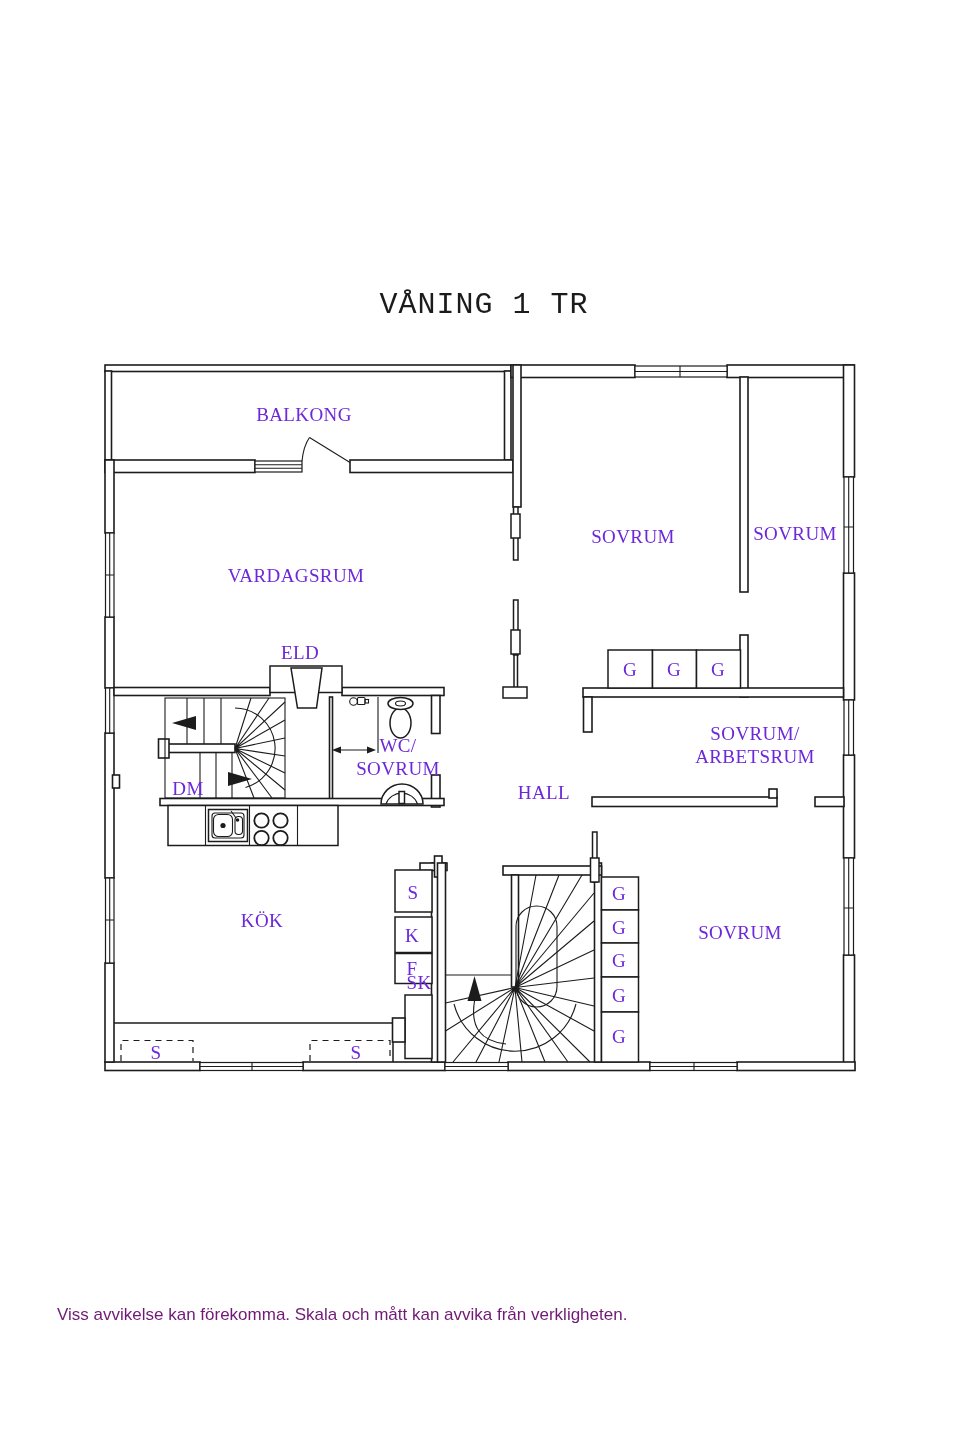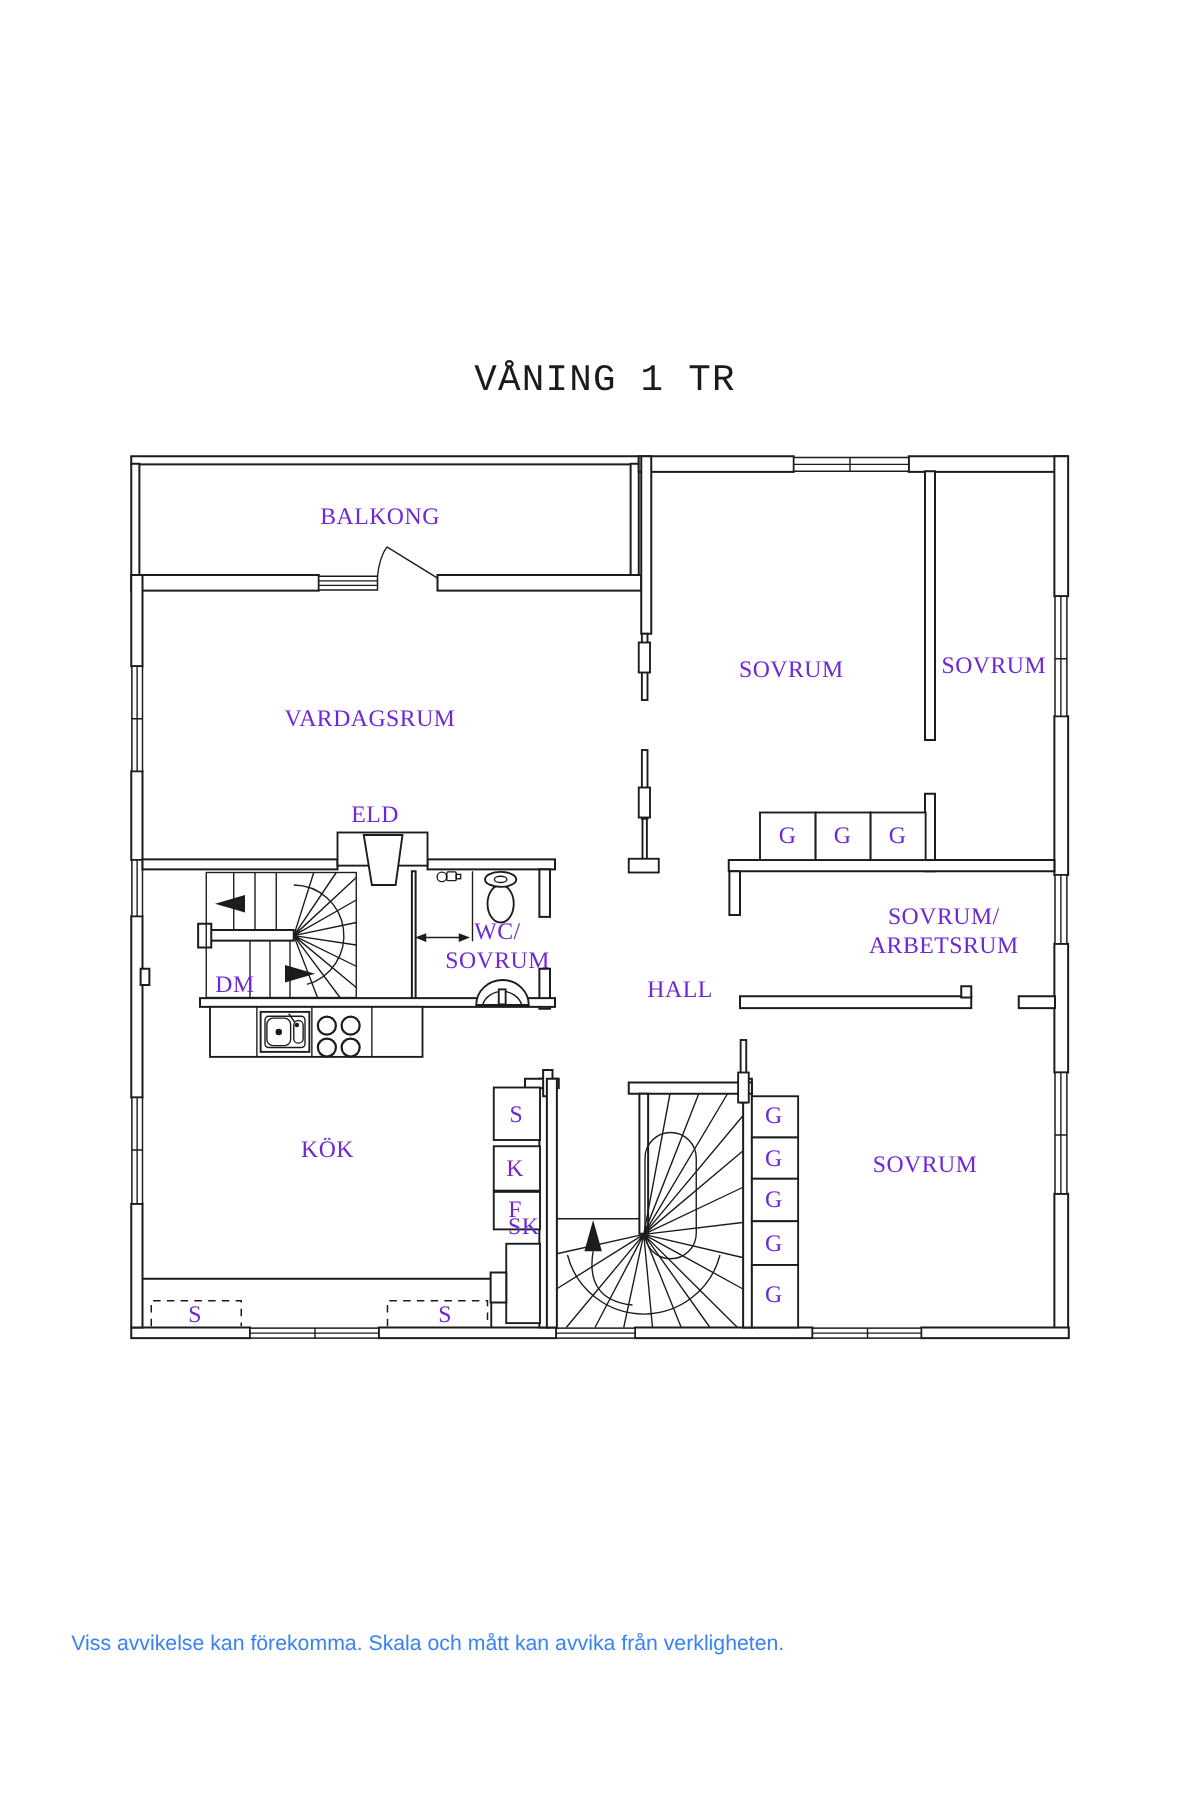--- a/index.html
+++ b/index.html
@@ -5,21 +5,21 @@
   html,body{margin:0;padding:0;background:#fff;}
   .page{position:relative;width:960px;height:1440px;background:#fff;overflow:hidden;
         font-family:"Liberation Serif","DejaVu Serif",serif;color:#1b1b1b;}
   .plan-svg{position:absolute;left:0;top:0;}
   .lbl{position:absolute;transform:translate(-50%,-50%);white-space:nowrap;
        font-size:19px;letter-spacing:0.4px;color:#6d28d9;text-align:center;line-height:23px;}
   .title{position:absolute;left:484px;top:305px;transform:translate(-50%,-50%);
          font-size:30px;letter-spacing:1px;font-family:Liberation Mono, monospace;}
   .disclaimer{position:absolute;left:57px;top:1305px;
               font-family:"Liberation Sans","DejaVu Sans",sans-serif;
-              font-size:17px;color:#3b82f6;}
+              font-size:17px;color:#701a75;}
   .wall{fill:#fff;stroke:#1c1c1c;stroke-width:1.6;}
   .box{fill:#fff;stroke:#1c1c1c;stroke-width:1.5;}
   .win{fill:#fff;stroke:#1c1c1c;stroke-width:1.2;}
   .thin{fill:none;stroke:#1c1c1c;stroke-width:1.1;}
   .dash{fill:none;stroke:#1c1c1c;stroke-width:1.2;stroke-dasharray:6 5;}
   .blk{fill:#1c1c1c;stroke:none;}
 </style>
 </head>
 <body>
 

